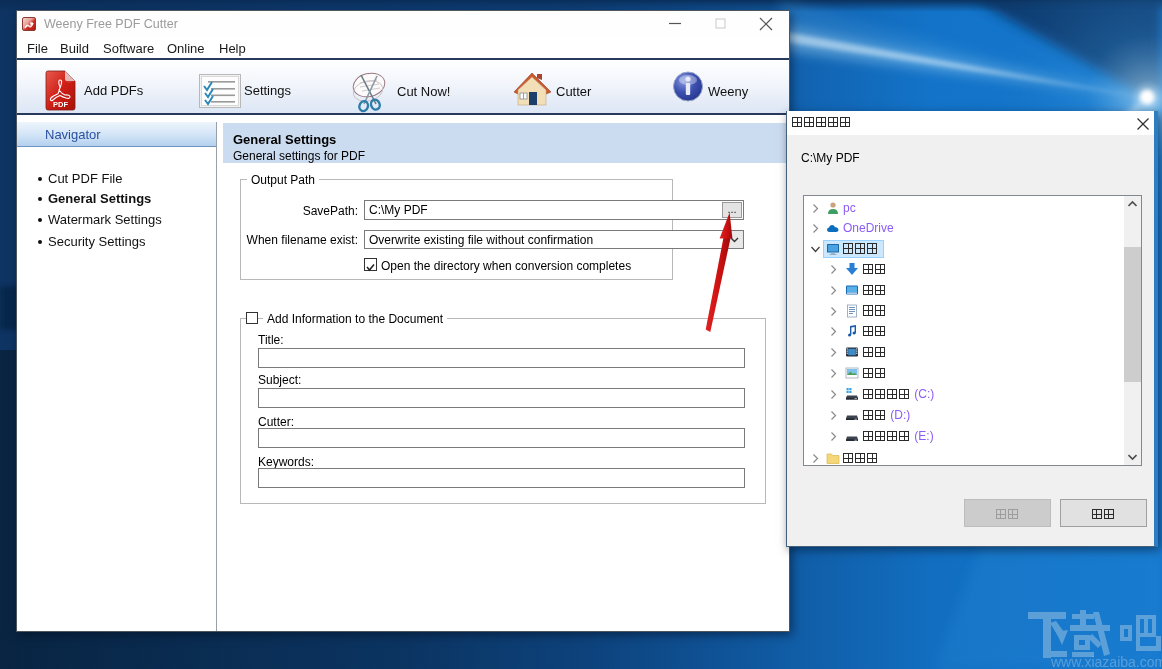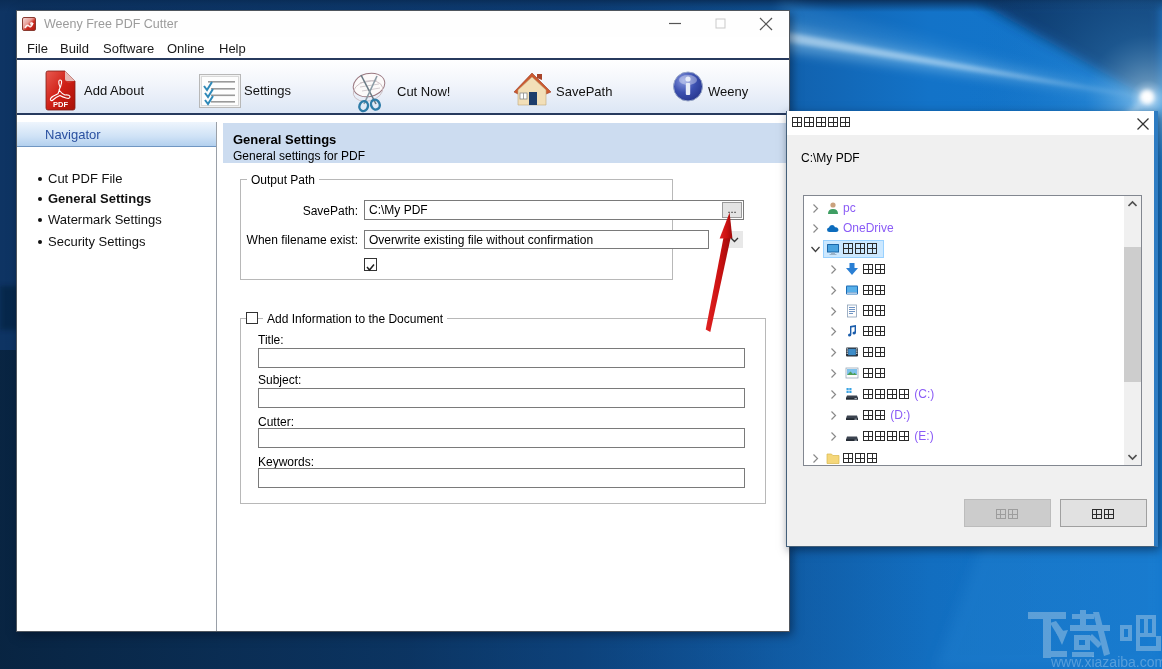--- a/index.html
+++ b/index.html
@@ -169,21 +169,21 @@
               <stop offset="0.5" stop-color="#cf1f16"></stop>
               <stop offset="1" stop-color="#a81208"></stop>
             </linearGradient>
           </defs>
 <path d="M1,3 Q1,1 3,1 L20,1 L30,11 L30,38 Q30,40 28,40 L3,40 Q1,40 1,38 Z" fill="url(#pg)" stroke="#7e2018" stroke-width="0.8"></path>
 <path d="M20,1 L30,11 L22,11 Q20,11 20,9 Z" fill="#f6e8e6"></path>
 <path d="M20,1 L30,11 L24,13 Q20,12 20,9 Z" fill="#c86058" opacity="0.35"></path>
 <path d="M15,10 Q17,10 16.5,13 Q16,16.5 14,20 Q17,24 20,25 Q25,24.5 25,27 Q24.8,29 21,28 Q17.5,27 15,25.5 Q11,27 8.5,29.5 Q6.5,31.5 5.5,30 Q4.8,28.3 8,26.3 Q10.5,24.7 13,23.7 Q14.5,20.5 15,17 Q13.5,13.5 13.8,11.5 Q14,10 15,10 Z" fill="none" stroke="#fff" stroke-width="1.1"></path>
 <text x="15.5" y="37" font-family="Liberation Sans,sans-serif" font-size="7.5" font-weight="bold" fill="#fff" text-anchor="middle">PDF</text>
         </svg>
-    <span class="tlbl" style="left:67px;top:23px;">Add About</span>
+    <span class="tlbl" style="left:67px;top:23px;">Add PDFs</span>
     <svg class="abs" style="left:182px;top:14px;" width="42" height="34" viewBox="0 0 42 34" id="icon-set">
           <rect x="0.5" y="0.5" width="41" height="33" fill="#f2f2f2" stroke="#b8b8b8" stroke-width="1"></rect>
 <rect x="2.5" y="2.5" width="37" height="29" fill="#fdfdfd" stroke="#d8d8d8" stroke-width="1"></rect>
 <rect x="9" y="7" width="27" height="1.6" fill="#9a9a9a"></rect>
 <rect x="12" y="14" width="24" height="1.6" fill="#9a9a9a"></rect>
 <rect x="12" y="20.5" width="24" height="1.6" fill="#9a9a9a"></rect>
 <rect x="12" y="27" width="24" height="1.6" fill="#9a9a9a"></rect>
 <path d="M5,12 L8,16 L13,8" fill="none" stroke="#2f89b8" stroke-width="2"></path>
 <path d="M6,19 L9,23 L14,15" fill="none" stroke="#2f89b8" stroke-width="2"></path>
 <path d="M6,26 L9,30 L14,22" fill="none" stroke="#2f89b8" stroke-width="2"></path>
@@ -202,21 +202,21 @@
         </svg>
     <span class="tlbl" style="left:380px;top:24px;">Cut Now!</span>
     <svg class="abs" style="left:496px;top:12px;" width="38" height="37" viewBox="0 0 38 37" id="icon-home">
           <path d="M24,2 L29,2 L29,8 L24,6 Z" fill="#a8442a"></path>
 <path d="M19,1 L38,20 L33,22 L19,9 L5,22 L1,20 Z" fill="#cc5a30" stroke="#9a3a20" stroke-width="0.6"></path>
 <path d="M19,5 L33,18 L33,33 L5,33 L5,18 Z" fill="#f2dfb8" stroke="#c0a878" stroke-width="0.6"></path>
 <rect x="16" y="20" width="8" height="13" fill="#1d3d6b"></rect>
 <rect x="7" y="21" width="7" height="6" fill="#ffffff" stroke="#8a8a8a" stroke-width="0.8"></rect>
 <line x1="10.5" y1="21" x2="10.5" y2="27" stroke="#8a8a8a" stroke-width="0.8"></line>
         </svg>
-    <span class="tlbl" style="left:539px;top:24px;">SavePath</span>
+    <span class="tlbl" style="left:539px;top:24px;">Cutter</span>
     <svg class="abs" style="left:656px;top:11px;" width="30" height="31" viewBox="0 0 30 31" id="icon-about">
           <defs>
             <radialGradient id="ab" cx="0.35" cy="0.3" r="0.9">
               <stop offset="0" stop-color="#8a9ae0"></stop>
               <stop offset="0.45" stop-color="#3c50b0"></stop>
               <stop offset="1" stop-color="#1e2c80"></stop>
             </radialGradient>
           </defs>
 <circle cx="15" cy="15.5" r="14.5" fill="url(#ab)" stroke="#9aa8c8" stroke-width="1"></circle>
 <ellipse cx="15" cy="9" rx="9" ry="5" fill="#ffffff" opacity="0.35"></ellipse>
@@ -238,31 +238,32 @@
       <div class="abs" id="csub" style="top:26px;">General settings for PDF</div>
     </div>
 
     <div class="grp" style="left:23px;top:57px;width:433px;height:101px;">
       <span class="grplbl" style="left:6px;">Output Path</span>
     </div>
     <div class="flabel" style="left:0;top:82px;width:141px;text-align:right;">SavePath:</div>
     <div class="finput" style="left:147px;top:78px;width:380px;height:20px;">C:\My PDF</div>
     <div class="abs" style="left:505px;top:80px;width:20px;height:16px;background:#e3e3e3;border:1px solid #9a9a9a;font-size:11px;text-align:center;line-height:12px;color:#111;">...</div>
     <div class="flabel" style="left:0;top:111px;width:141px;text-align:right;">When filename exist:</div>
-    <div class="finput" style="left:147px;top:108px;width:345px;height:19px;">Overwrite existing file without confirmation</div>
+    <div class="finput" style="left:147px;top:108px;width:380px;height:19px;">Overwrite existing file without confirmation</div>
     <div class="abs" style="left:509px;top:109px;width:17px;height:17px;background:#e8e8e8;">
       <svg width="17" height="17">
             <polyline points="5,7 8.5,10.5 12,7" fill="none" stroke="#333" stroke-width="1.4"></polyline>
           </svg>
     </div>
     <div class="cb" style="left:147px;top:136px;">
       <svg width="11" height="11">
             <polyline points="2,5 4.5,8 9,2.5" fill="none" stroke="#222" stroke-width="1.5"></polyline>
           </svg>
     </div>
+    <div class="flabel" style="left:164px;top:137px;">Open the directory when conversion completes</div>
 
     <div class="grp" style="left:23px;top:196px;width:526px;height:186px;"></div>
     <div class="cb" style="left:29px;top:190px;width:12px;height:12px;"></div>
     <div class="flabel" style="left:46px;top:190px;background:#fff;padding:0 4px;">Add Information to the Document</div>
     <div class="flabel" style="left:41px;top:211px;">Title:</div>
     <div class="finput" style="left:41px;top:226px;width:487px;height:20px;"></div>
     <div class="flabel" style="left:41px;top:251px;">Subject:</div>
     <div class="finput" style="left:41px;top:266px;width:487px;height:20px;"></div>
     <div class="flabel" style="left:41px;top:293px;">Cutter:</div>
     <div class="finput" style="left:41px;top:306px;width:487px;height:20px;"></div>

